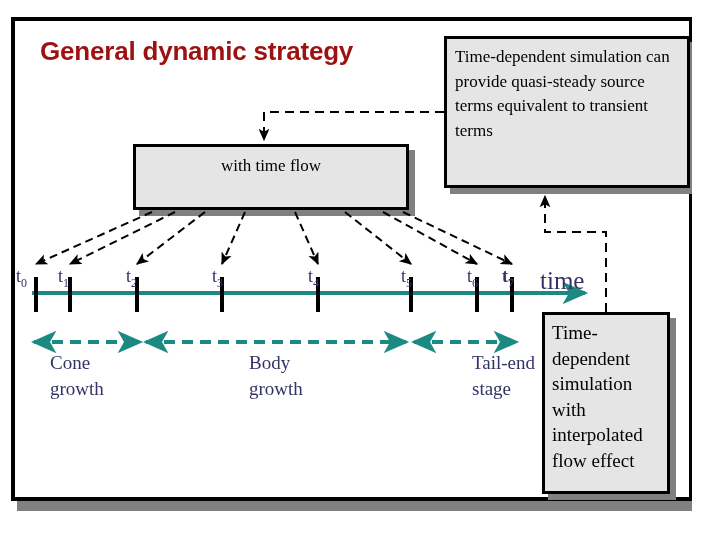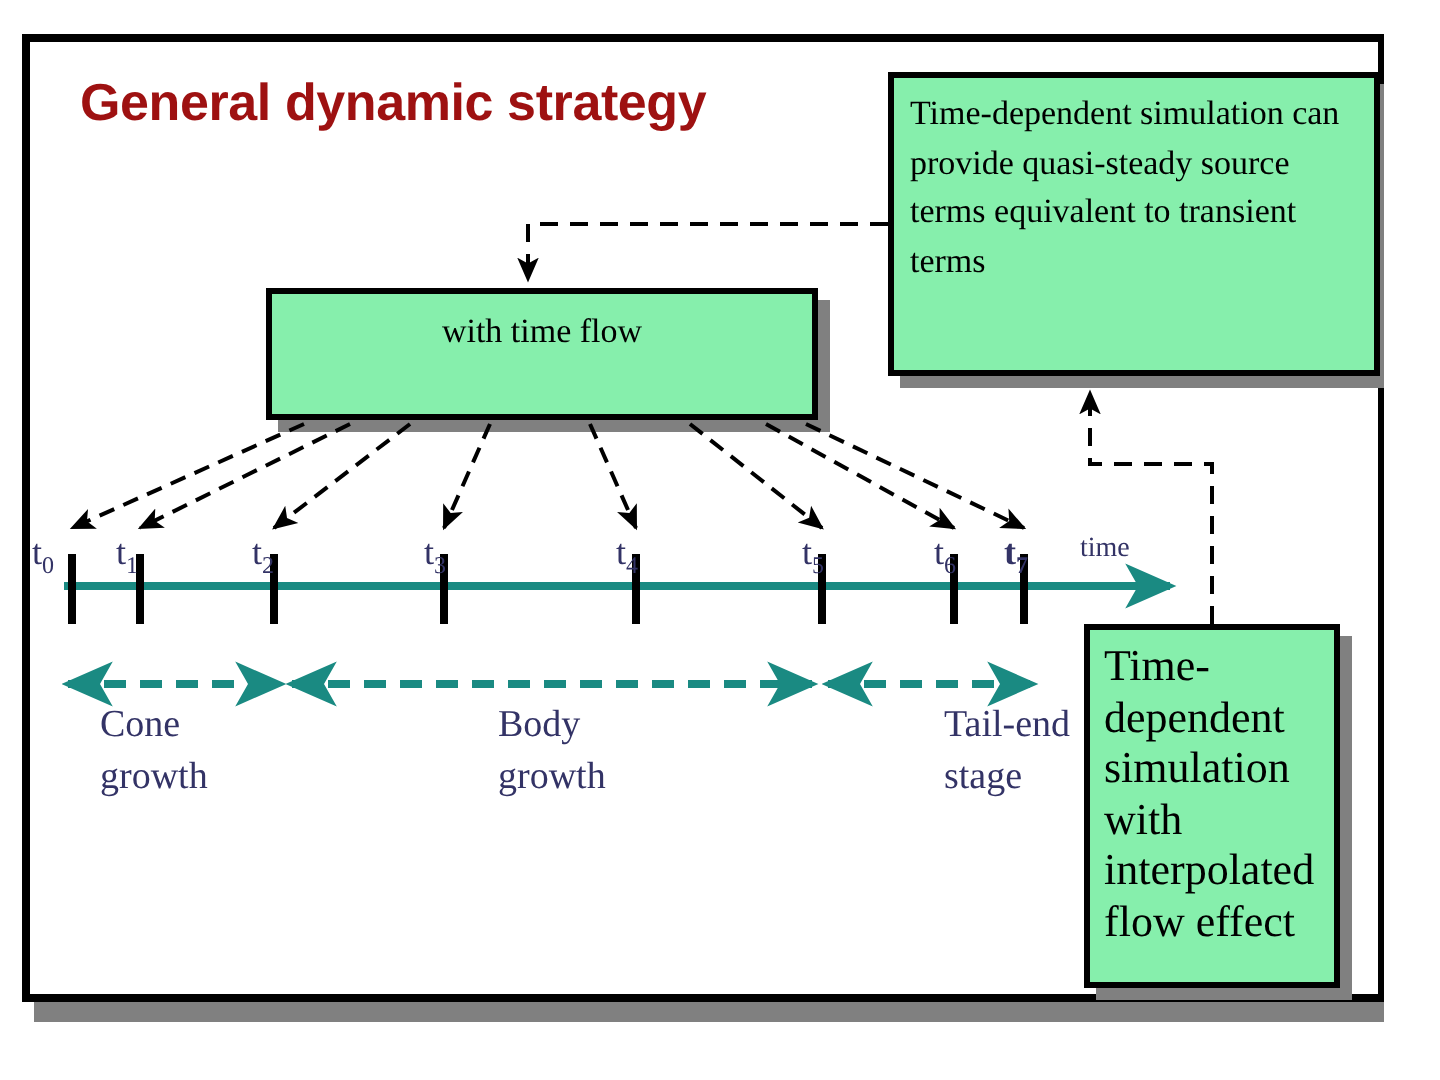--- a/index.html
+++ b/index.html
@@ -45,21 +45,21 @@
     font-size: 26px;
     font-weight: bold;
     color: #9e1111;
     letter-spacing: -0.2px;
     white-space: nowrap;
   }
 
   
   .callout {
     position: absolute;
-    background: #86efac;
+    background: #e5e5e5;
     border: 3px solid #000000;
     box-sizing: border-box;
     color: #000000;
   }
   .callout-shadow {
     position: absolute;
     background: #808080;
   }
 
   #box-top-right {
@@ -94,21 +94,21 @@
     width: 276px;
     height: 66px;
   }
 
   #box-bottom-right {
     left: 542px;
     top: 312px;
     width: 128px;
     height: 182px;
     padding: 5px 6px 4px 7px;
-    font-size: 22px;
+    font-size: 19px;
     line-height: 25.5px;
   }
   #box-bottom-right-shadow {
     left: 548px;
     top: 318px;
     width: 128px;
     height: 182px;
   }
 
   
@@ -128,21 +128,21 @@
     color: #333366;
     white-space: nowrap;
   }
   .tick-label sub {
     font-size: 12px;
   }
   #time-label {
     position: absolute;
     left: 540px;
     top: 267px;
-    font-size: 14px;
+    font-size: 25px;
     color: #333366;
   }
 
   
   .stage-label {
     position: absolute;
     font-size: 19px;
     line-height: 26px;
     color: #333366;
     white-space: nowrap;

